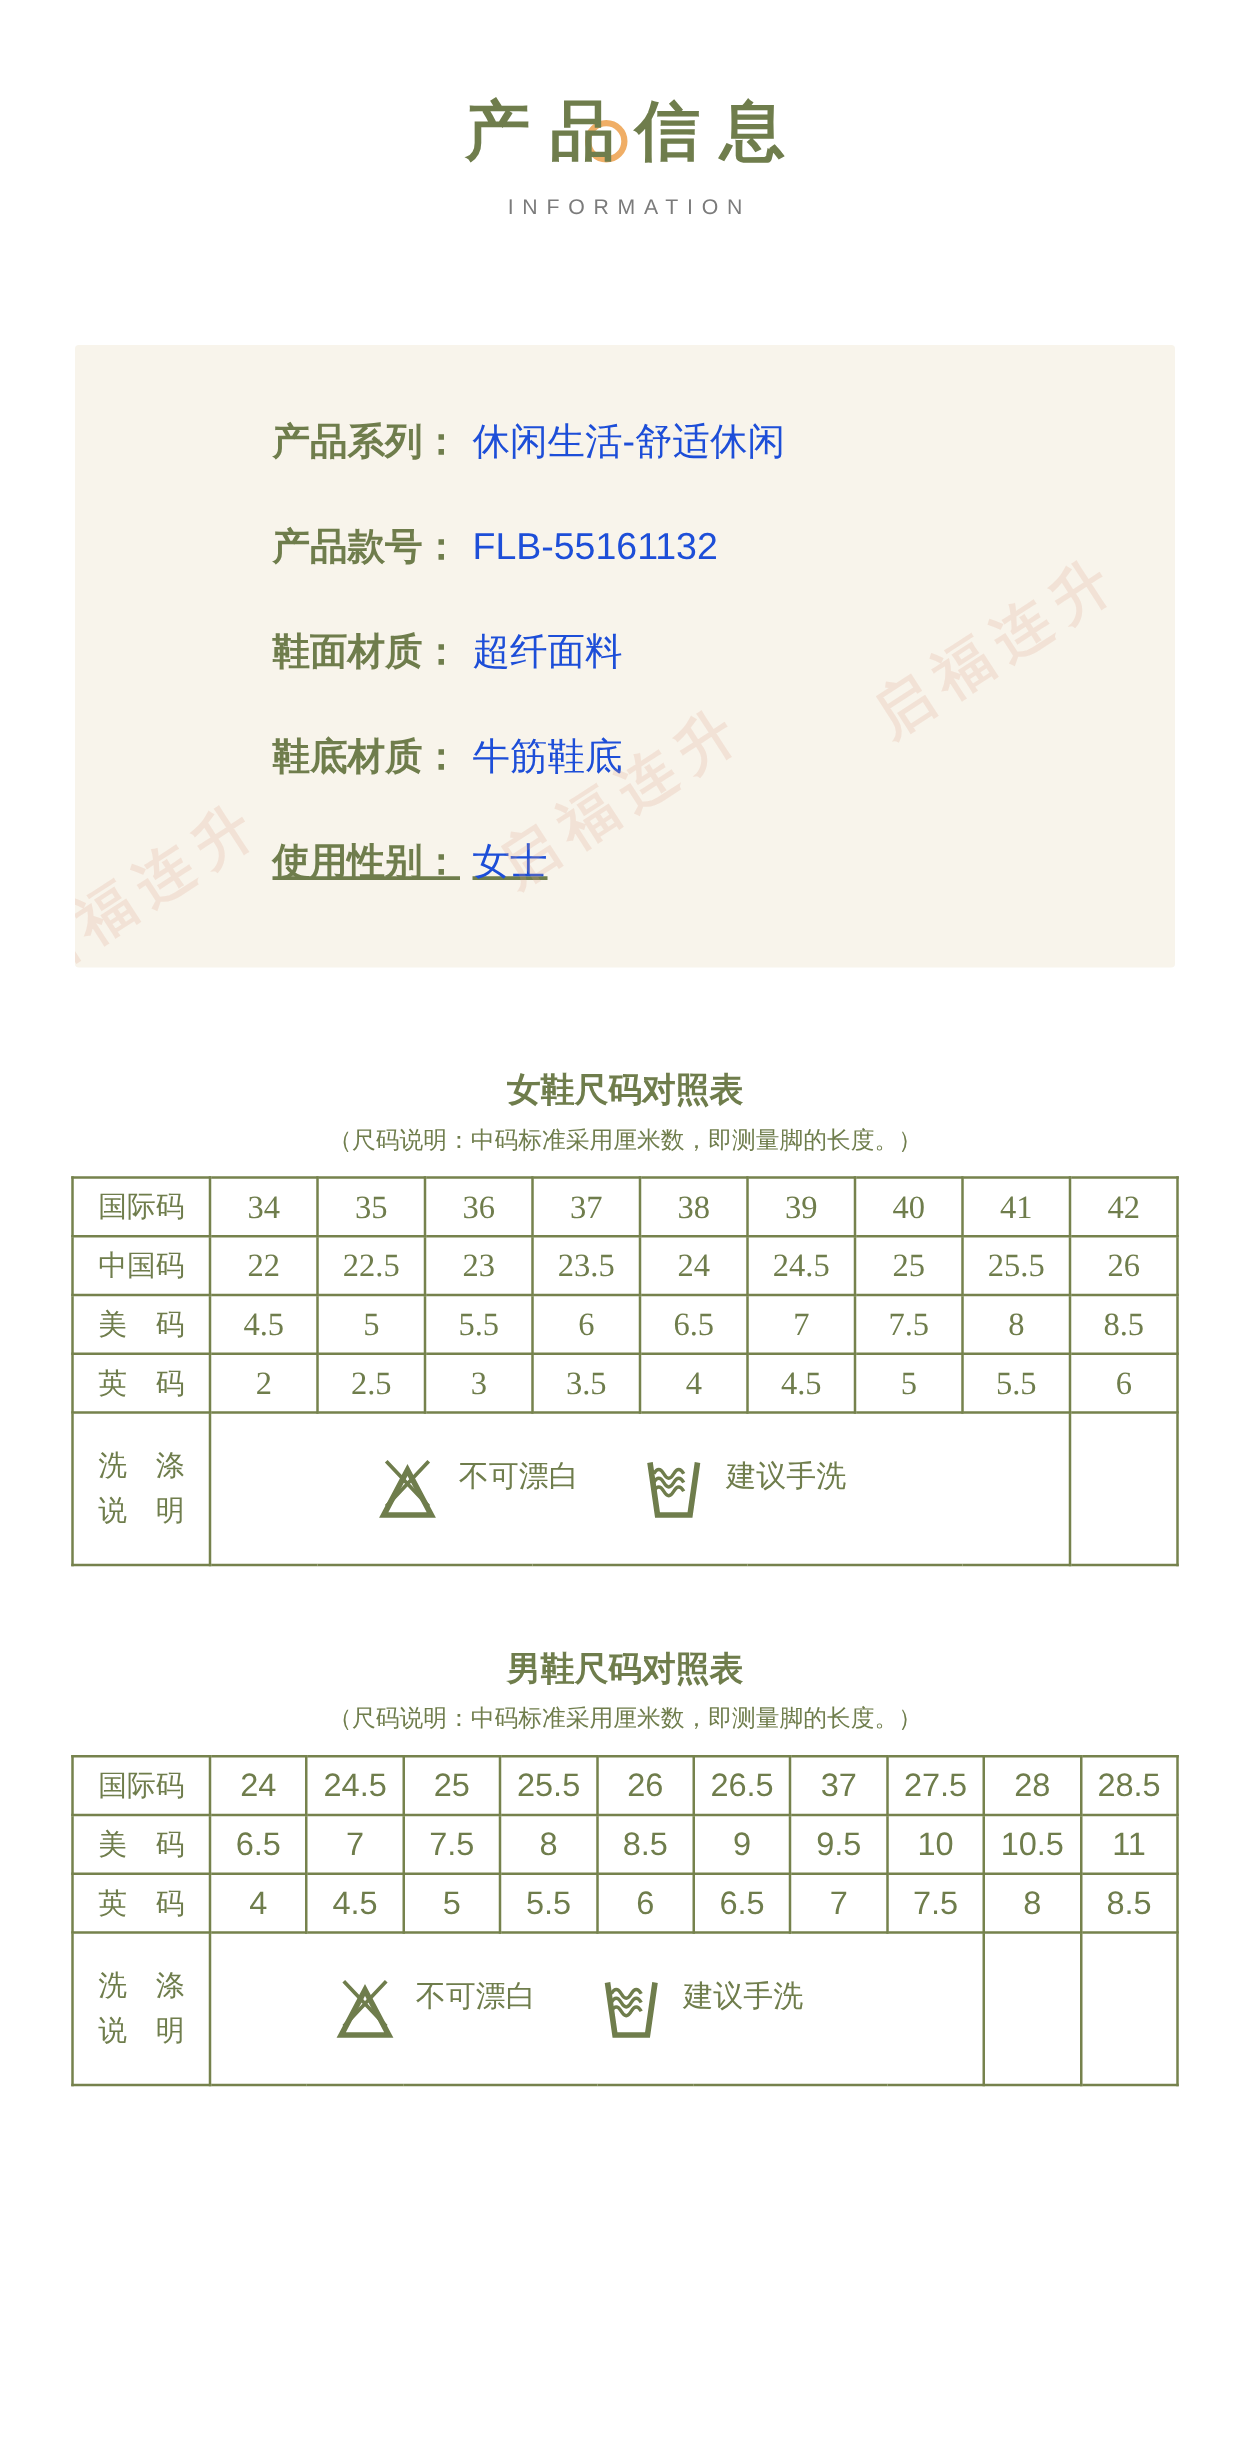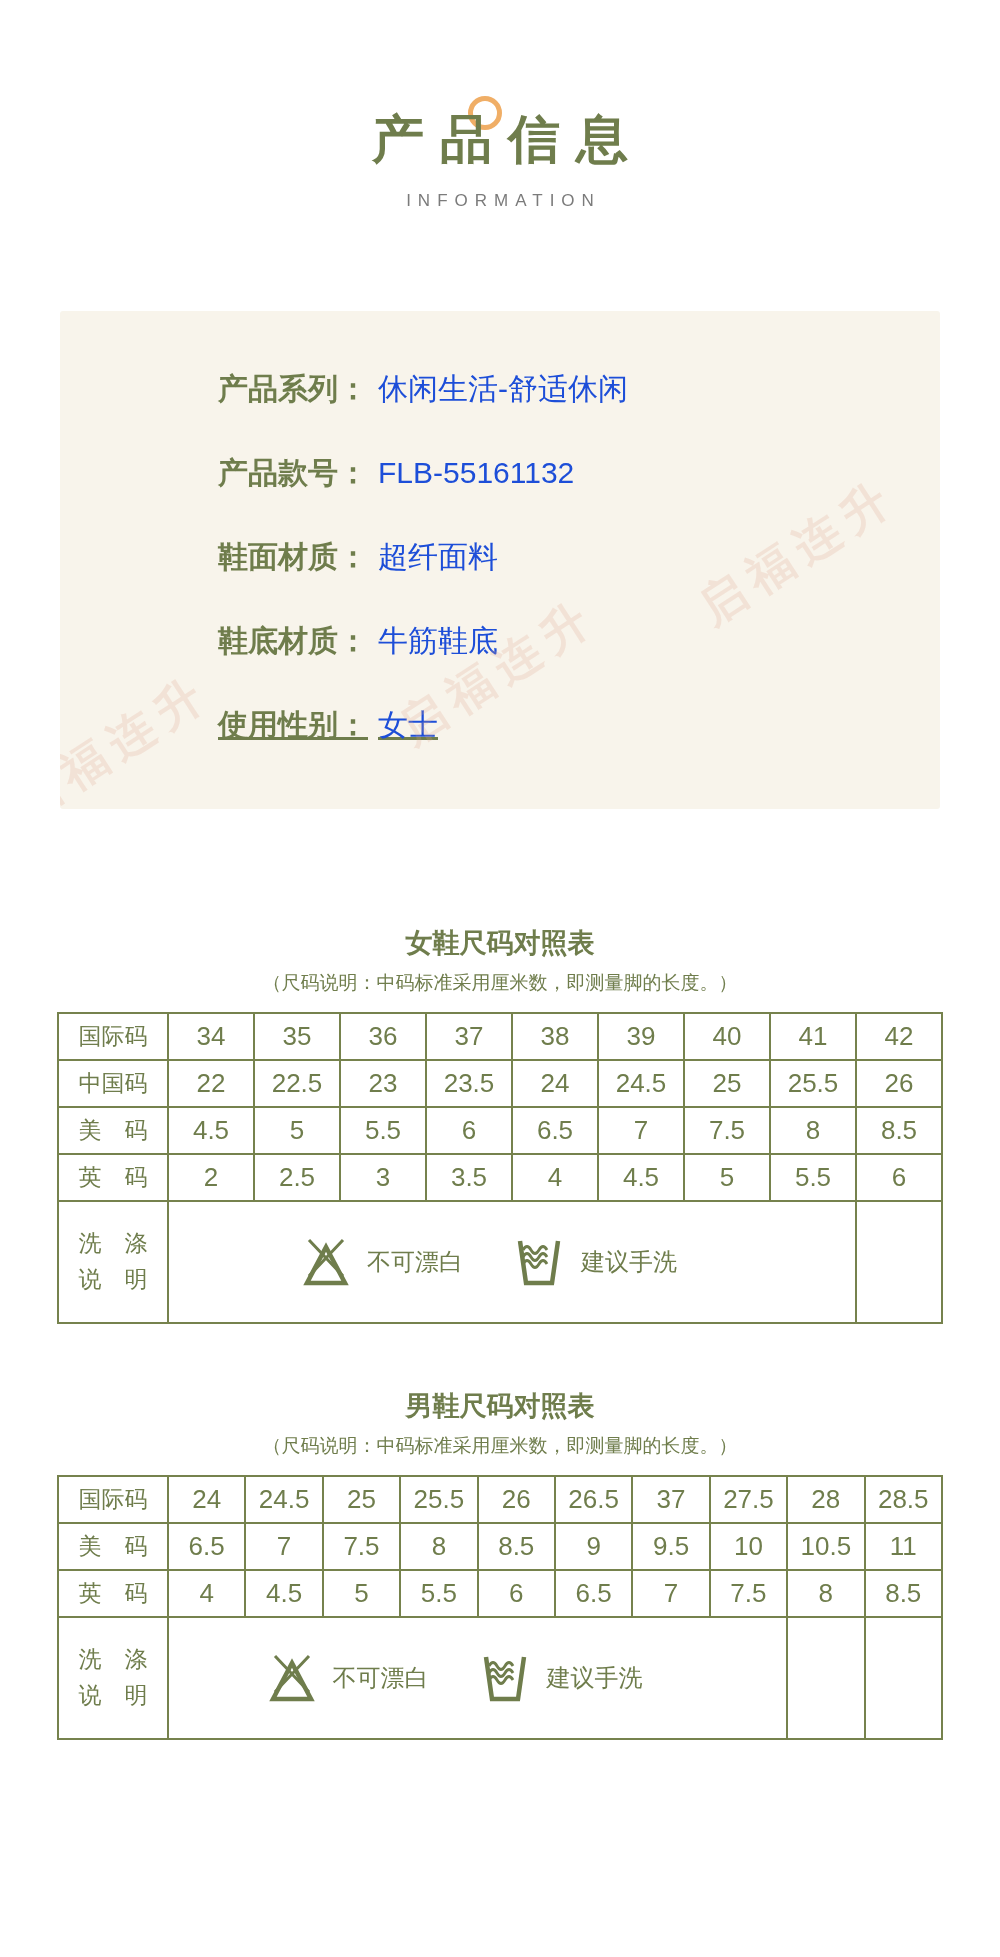--- a/index.html
+++ b/index.html
@@ -14,21 +14,20 @@
   
   .header { position: relative; padding-top: 70px; text-align: center; }
   .page-title {
     position: relative;
     z-index: 1;
     font-size: 52px;
     font-weight: 700;
     color: #6f7d4c;
     letter-spacing: 16px;
     text-indent: 16px;
-    margin-top: 35px;
   }
   .title-ring {
     position: absolute;
     left: 468px; top: 96px;
     width: 34px; height: 34px;
     border: 5px solid #f0ae66;
     border-radius: 50%;
     z-index: 0;
   }
   .page-subtitle {
@@ -61,21 +60,21 @@
     transform: rotate(-33deg);
     white-space: nowrap;
     pointer-events: none;
     z-index: 0;
   }
   .wm-1 { right: 30px; top: 210px; }
   .wm-2 { right: 330px; top: 330px; }
   .wm-3 { left: -60px; bottom: 30px; }
   
   .chart-section { text-align: center; }
-  .chart-section.first { margin-top: 116px; }
+  .chart-section.first { margin-top: 80px; font-family: Liberation Serif, serif; }
   .chart-section.second { margin-top: 64px; }
   .chart-title { font-size: 27px; font-weight: 700; color: #6f7d4c; }
   .chart-note { margin-top: 9px; font-size: 19px; color: #6f7d4c; }
   table.size-table {
     width: 886px;
     margin: 16px auto 0;
     border-collapse: collapse;
     table-layout: fixed;
     color: #6f7d4c;
   }
@@ -87,21 +86,21 @@
     padding: 0;
   }
   table.size-table td.lbl {
     font-size: 23px;
     padding: 0 12px;
   }
   table.size-table td.lbl .spread { display: block; }
   tr.care-row td { height: 122px; }
   td.care-lbl { line-height: 1.55; }
   td.care-cell { text-align: left; padding-left: 58px; }
-  .care-item { display: inline-flex; align-items: center; vertical-align: middle; margin-right: 48px; }
+  .care-item { display: inline-flex; align-items: flex-start; vertical-align: middle; margin-right: 48px; }
   .care-item svg { display: block; margin-right: 14px; }
   .care-text { font-size: 24px; color: #6f7d4c; }
 </style>
 </head>
 <body>
 
 <div class="header">
   <div class="title-ring"></div>
   <div class="page-title">产品信息</div>
   <div class="page-subtitle">INFORMATION</div>

